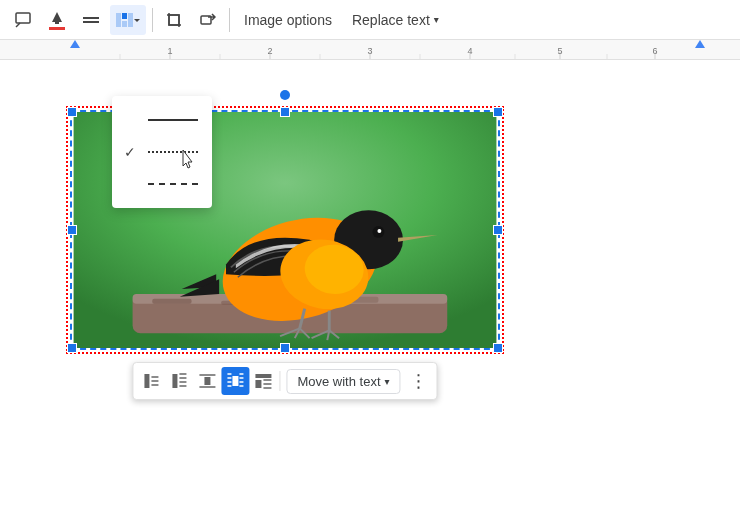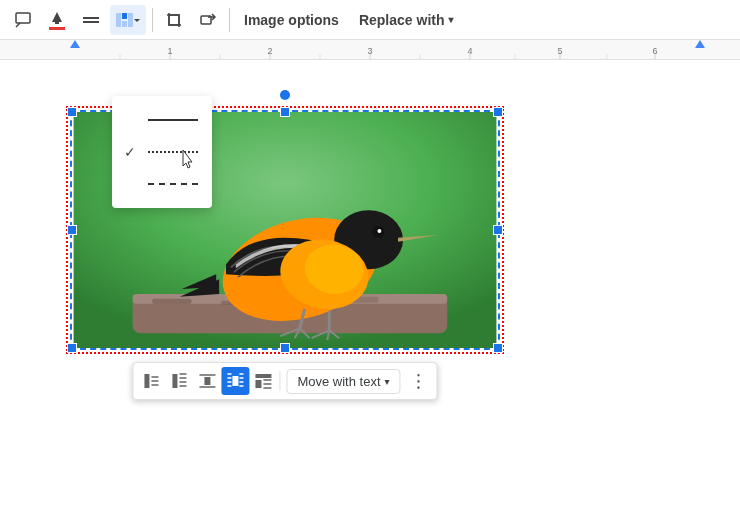--- a/index.html
+++ b/index.html
@@ -51,21 +51,20 @@
       display: flex;
       align-items: center;
       gap: 4px;
       padding: 4px 8px;
       border: none;
       background: transparent;
       cursor: pointer;
       border-radius: 3px;
       font-size: 14px;
       color: #444;
-      font-weight: bold;
     }
 
     
     .ruler {
       height: 20px;
       background: #f8f8f8;
       border-bottom: 1px solid #e0e0e0;
       position: relative;
       overflow: hidden;
     }
@@ -313,21 +312,21 @@
     </svg>
   </button>
 
   <div class="toolbar-divider"></div>
 
   <button class="toolbar-text-btn">
     <span>Image options</span>
   </button>
 
   <button class="toolbar-text-btn">
-    <span>Replace with</span>
+    <span>Replace text</span>
     <span style="font-size:10px;">▾</span>
   </button>
 </div>
 
 <div class="ruler">
   <svg class="ruler-svg">
 
     <line x1="0" y1="20" x2="740" y2="20" stroke="#ccc" stroke-width="0.5"></line>
 
     <polygon points="75,0 80,8 70,8" fill="#4285f4"></polygon>

